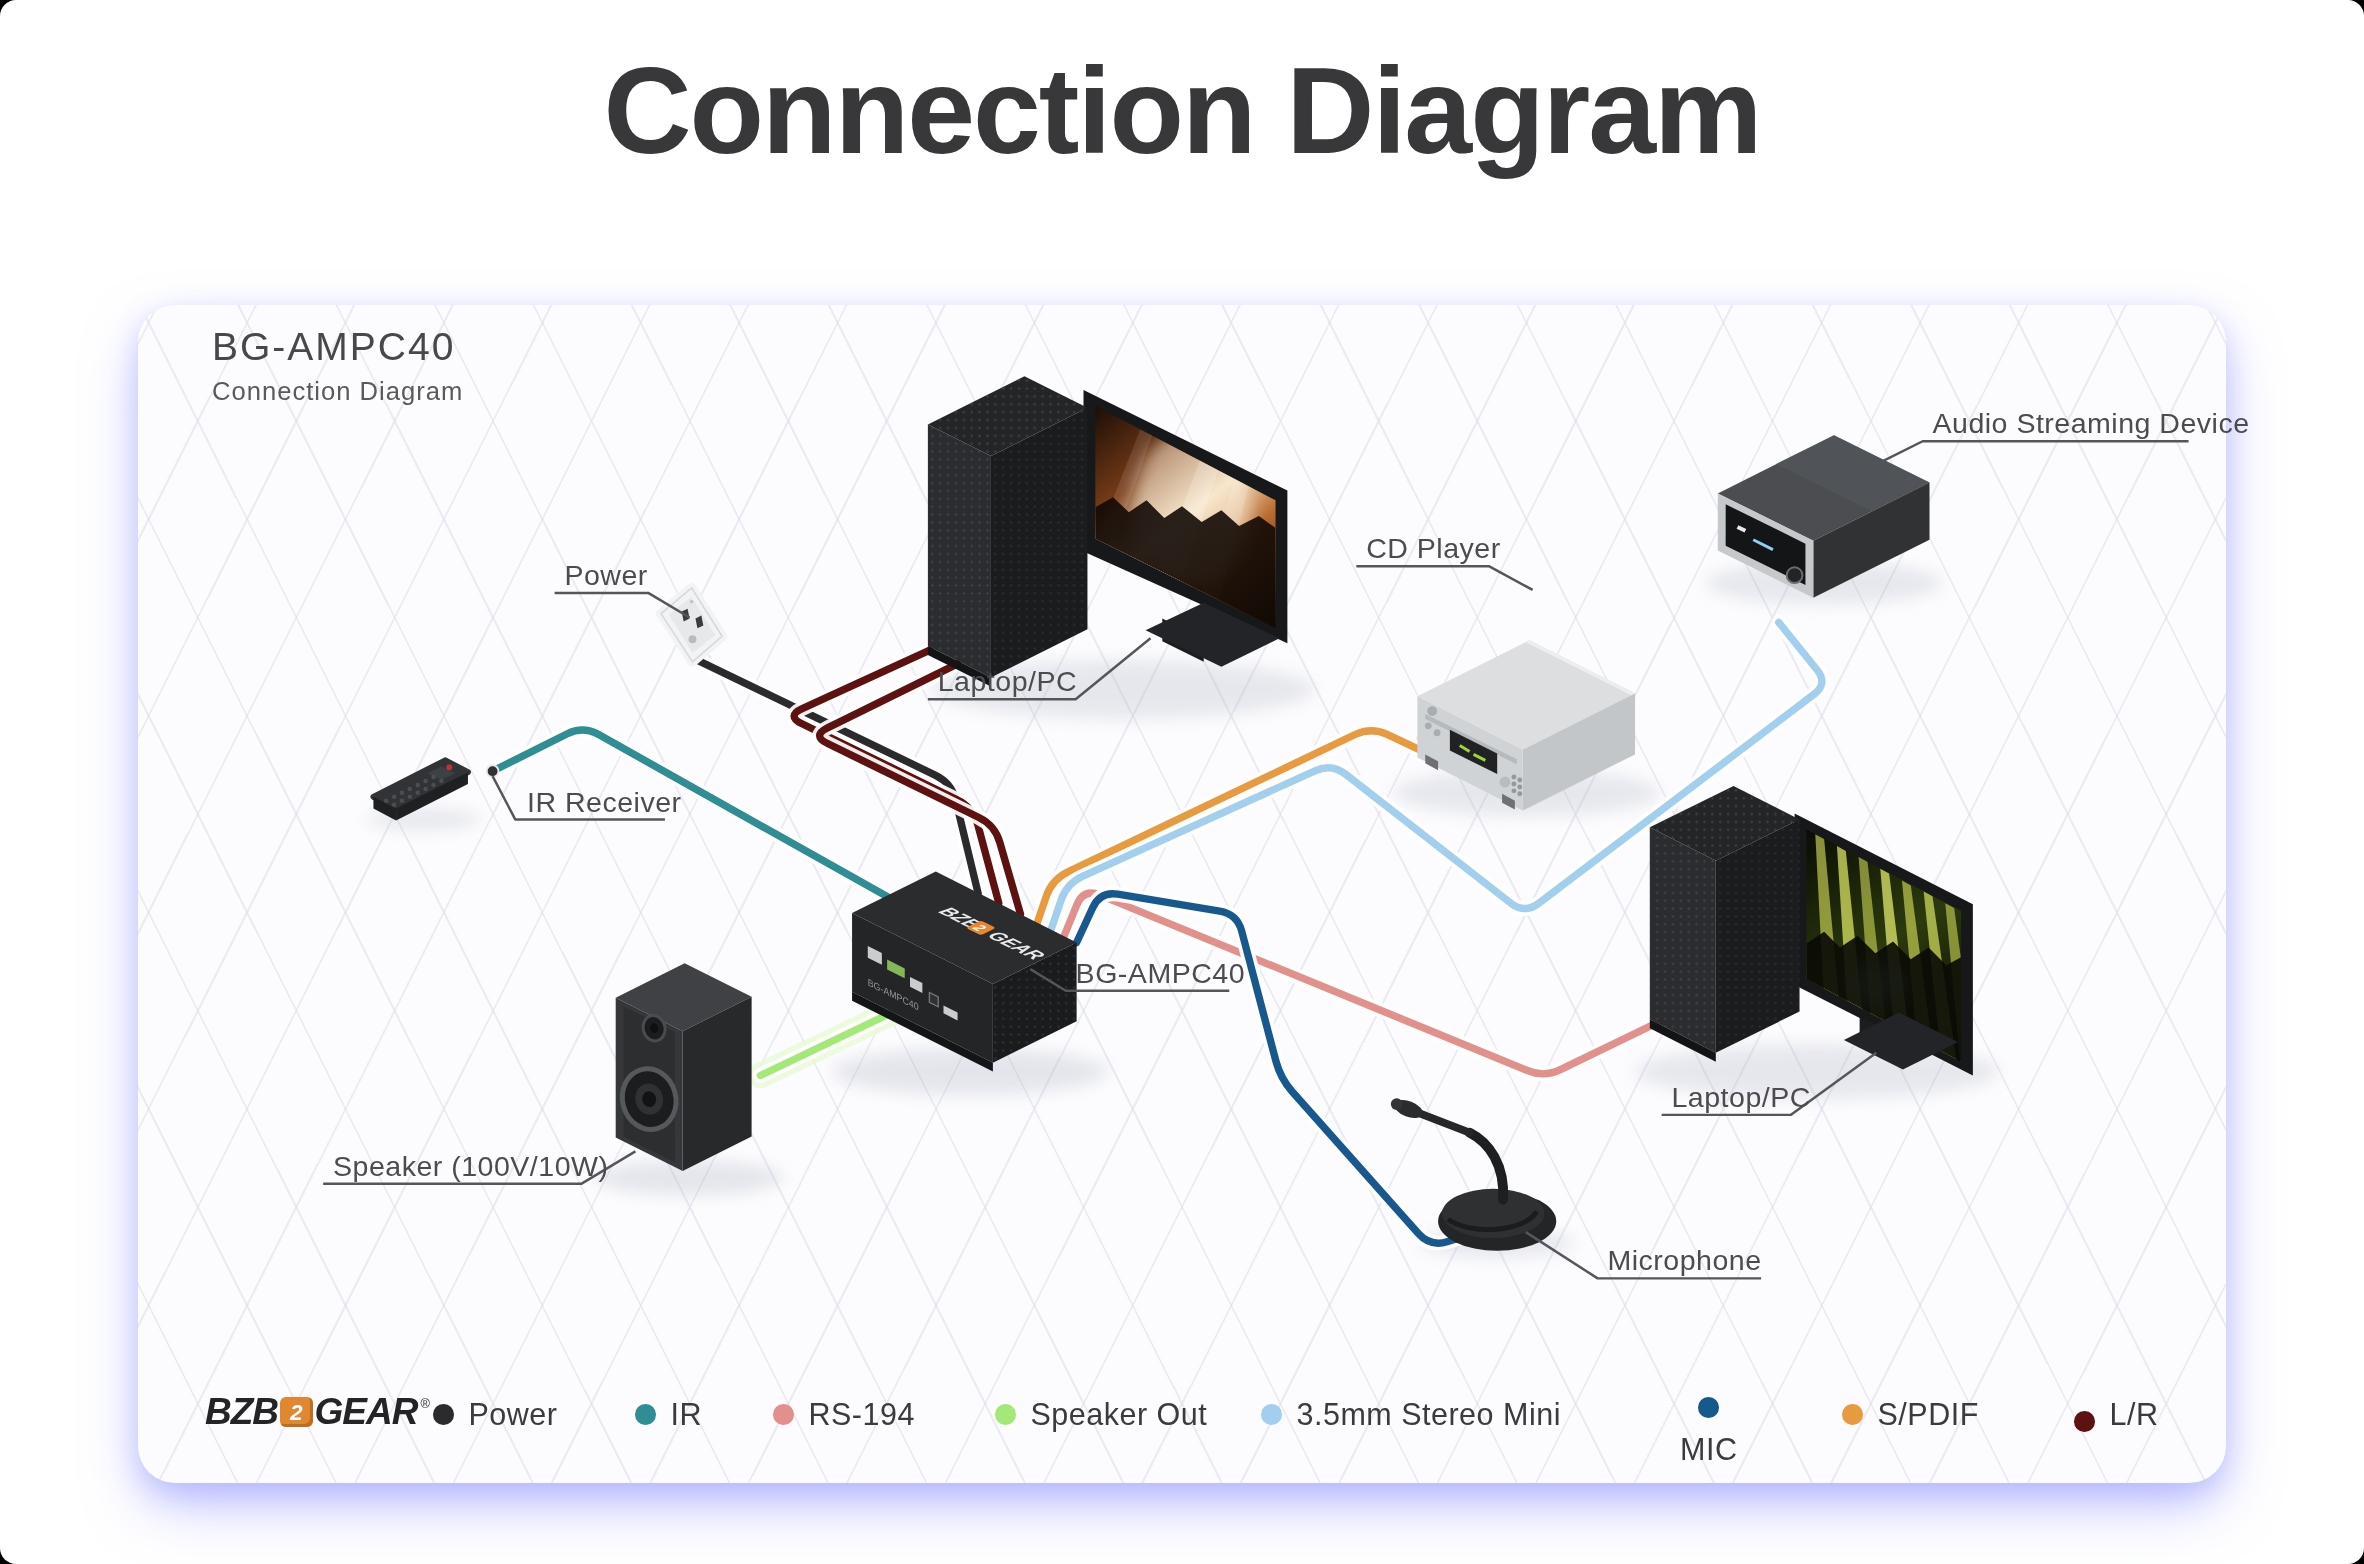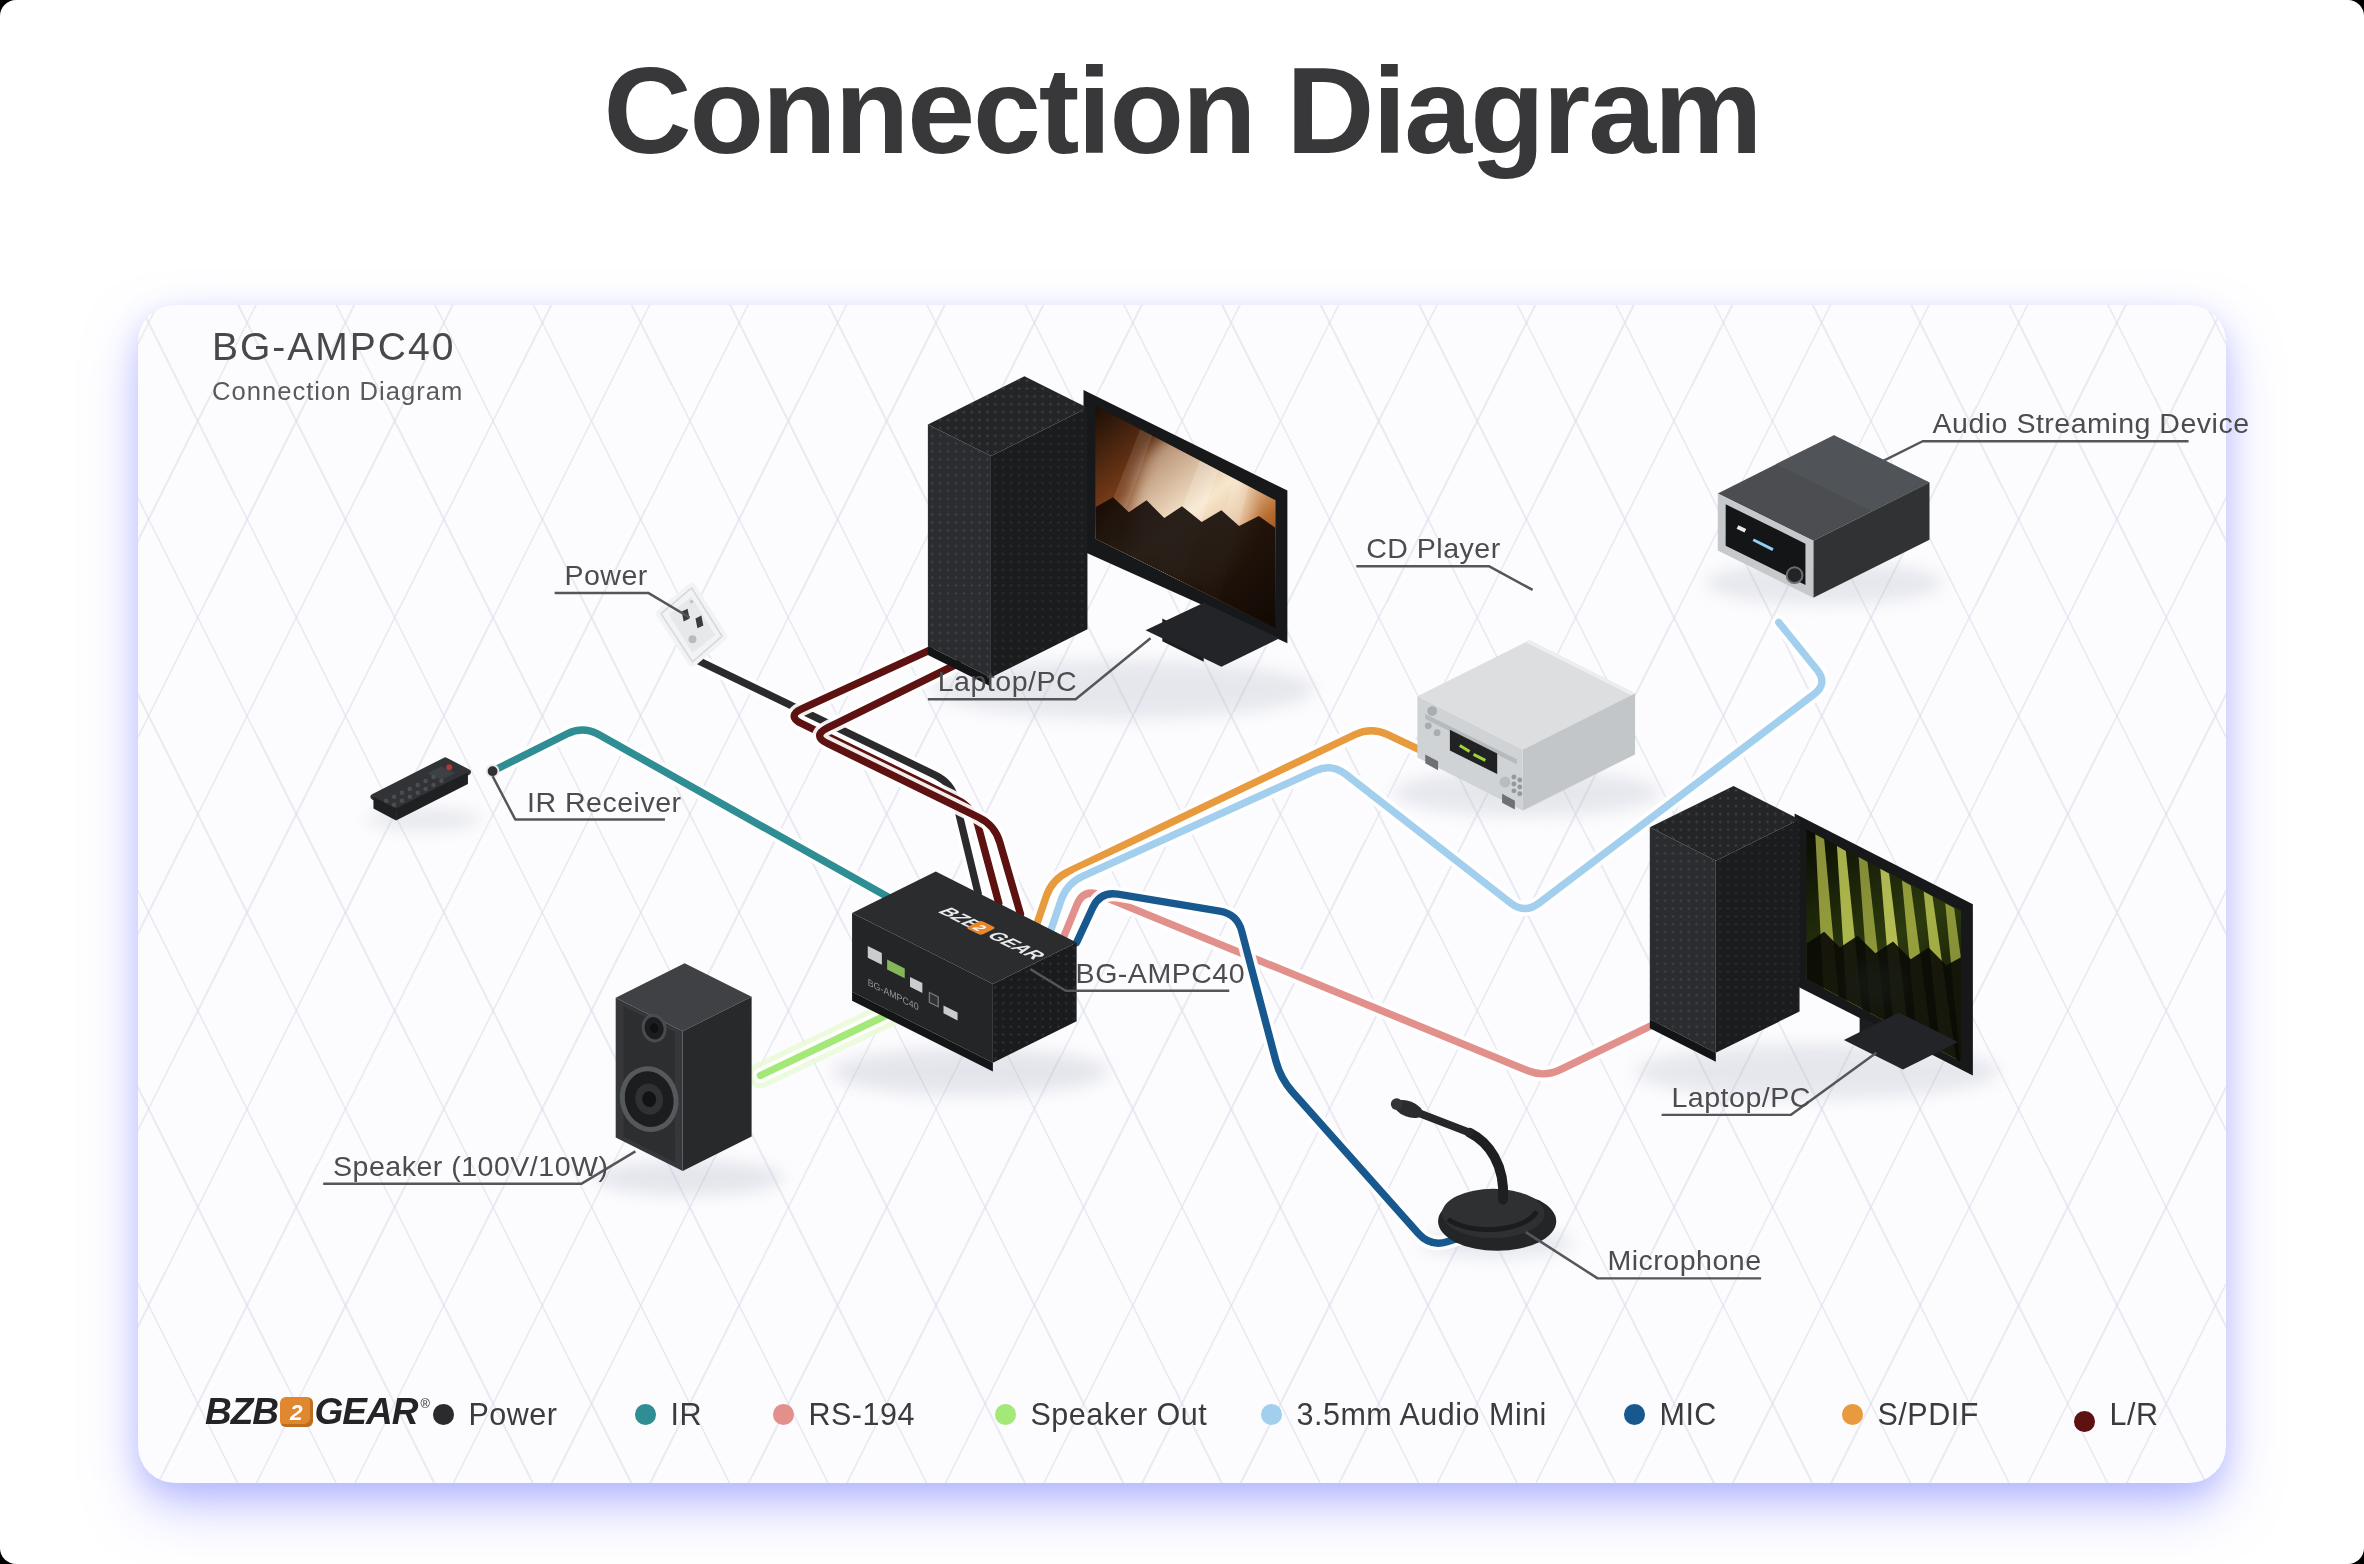--- a/index.html
+++ b/index.html
@@ -353,23 +353,23 @@
         <div class="legend-item" style="left: 773px;">
           <span class="legend-dot" style="background: rgb(226, 144, 140);"></span>
           <span class="legend-label">RS-194</span>
         </div>
         <div class="legend-item" style="left: 995px; text-align: center;">
           <span class="legend-dot" style="background: rgb(164, 232, 120);"></span>
           <span class="legend-label">Speaker Out</span>
         </div>
         <div class="legend-item" style="left: 1261px;">
           <span class="legend-dot" style="background: rgb(163, 207, 238);"></span>
-          <span class="legend-label">3.5mm Audio Mini</span>
-        </div>
-        <div class="legend-item" style="left: 1624px;">
+          <span class="legend-label">3.5mm Stereo Mini</span>
+        </div>
+        <div class="legend-item" style="left: 1680px; flex-direction: column;">
           <span class="legend-dot" style="background: rgb(23, 89, 143);"></span>
           <span class="legend-label">MIC</span>
         </div>
         <div class="legend-item" style="left: 1842px;">
           <span class="legend-dot" style="background: rgb(232, 154, 62);"></span>
           <span class="legend-label">S/PDIF</span>
         </div>
         <div class="legend-item" style="left: 2074px; align-items: flex-end;">
           <span class="legend-dot" style="background: rgb(93, 17, 17);"></span>
           <span class="legend-label">L/R</span>

